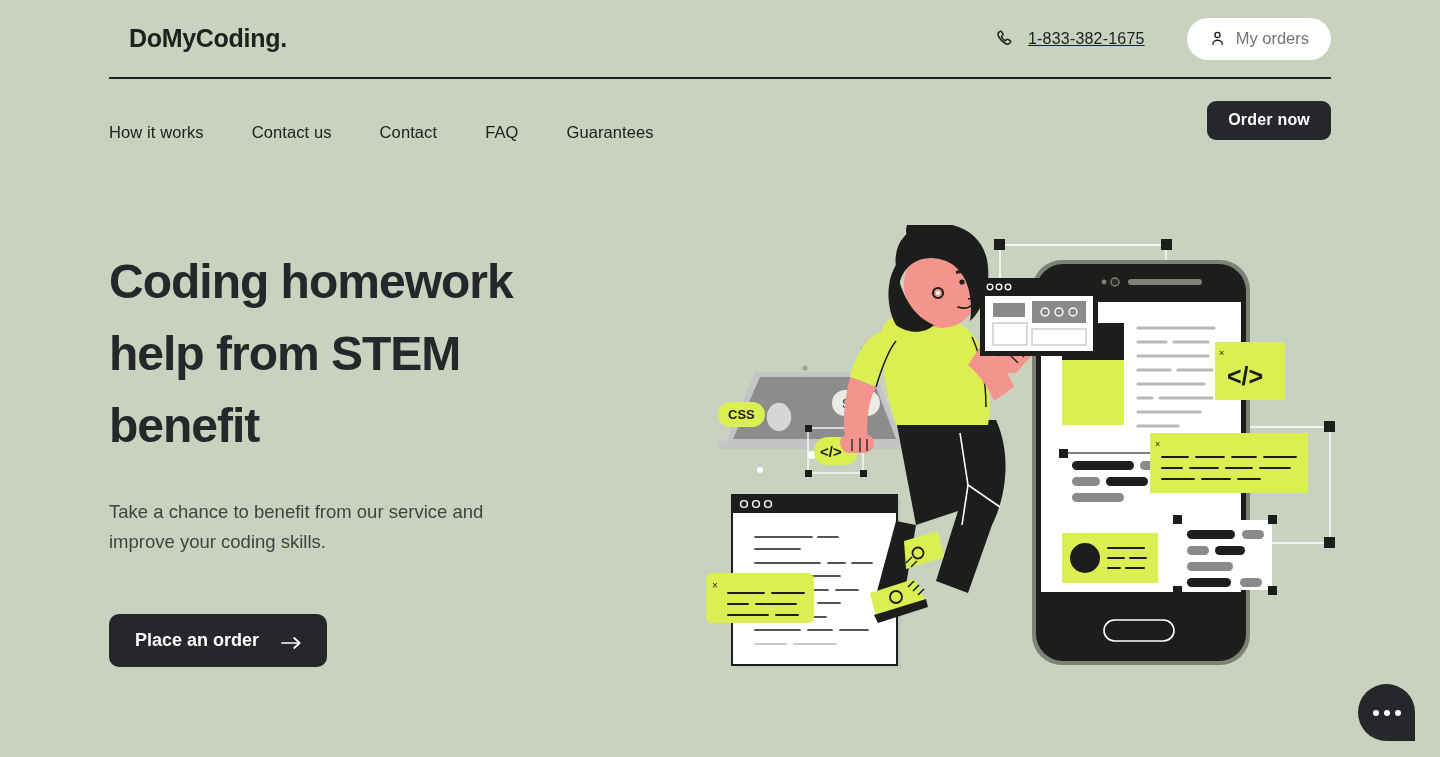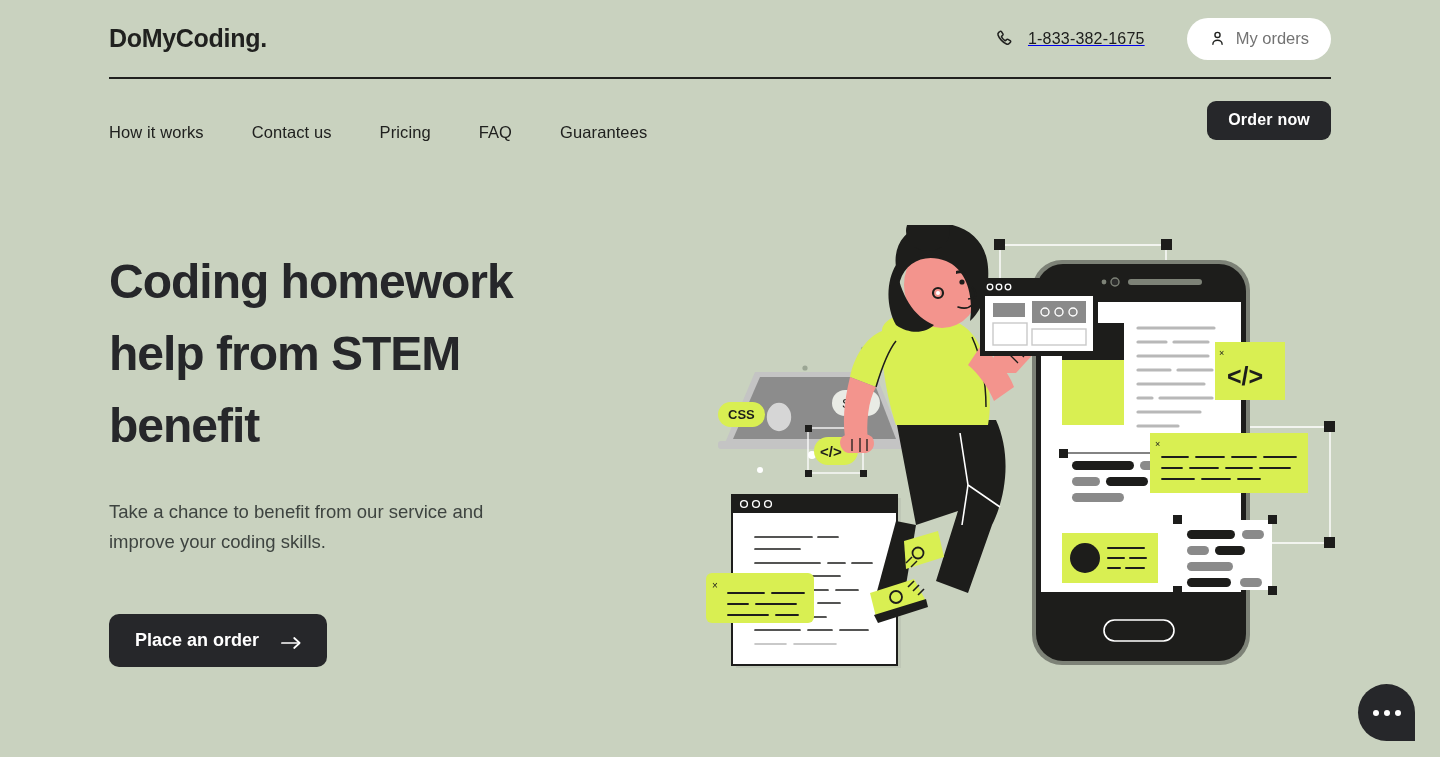--- a/index.html
+++ b/index.html
@@ -11,21 +11,21 @@
   }
   .page { position: relative; width: 1440px; height: 757px; background: #c9d2bf; }
 
   
   .header {
     position: absolute; left: 109px; top: 0; width: 1222px; height: 79px;
     display: flex; align-items: center; justify-content: space-between;
     border-bottom: 2px solid #20211f;
   }
   .logo {
-    font-size: 25px; font-weight: bold; color: #20211f; letter-spacing: -0.3px;
+    font-size: 25px; font-weight: bold; color: #20211f; letter-spacing: -0.3px; margin-left: 20px;
   }
   .header-right { display: flex; align-items: center; gap: 42px; }
   .phone-block { display: flex; align-items: center; gap: 13px; }
   .phone-icon { width: 22px; height: 22px; display: block; }
   .phone-text { font-size: 16px; color: #20211f; letter-spacing: 0.2px; }
   .my-orders-btn {
     display: flex; align-items: center; gap: 10px;
     background: #ffffff; border: none; border-radius: 26px;
     height: 42px; padding: 0 22px; cursor: pointer;
   }
@@ -107,21 +107,21 @@
         </span>
         <span class="label">My orders</span>
       </button>
     </div>
   </div>
 
   <div class="nav">
     <div class="nav-links">
       <a class="nav-link" href="#">How it works</a>
       <a class="nav-link" href="#">Contact us</a>
-      <a class="nav-link" href="#">Pricing</a>
+      <a class="nav-link" href="#">Contact</a>
       <a class="nav-link" href="#">FAQ</a>
       <a class="nav-link" href="#">Guarantees</a>
     </div>
     <button class="order-now-btn">Order now</button>
   </div>
 
   <div class="hero-text">
     <h1 class="hero-title">
       <span>Coding homework</span><br>
       <span>help from STEM</span><br>

